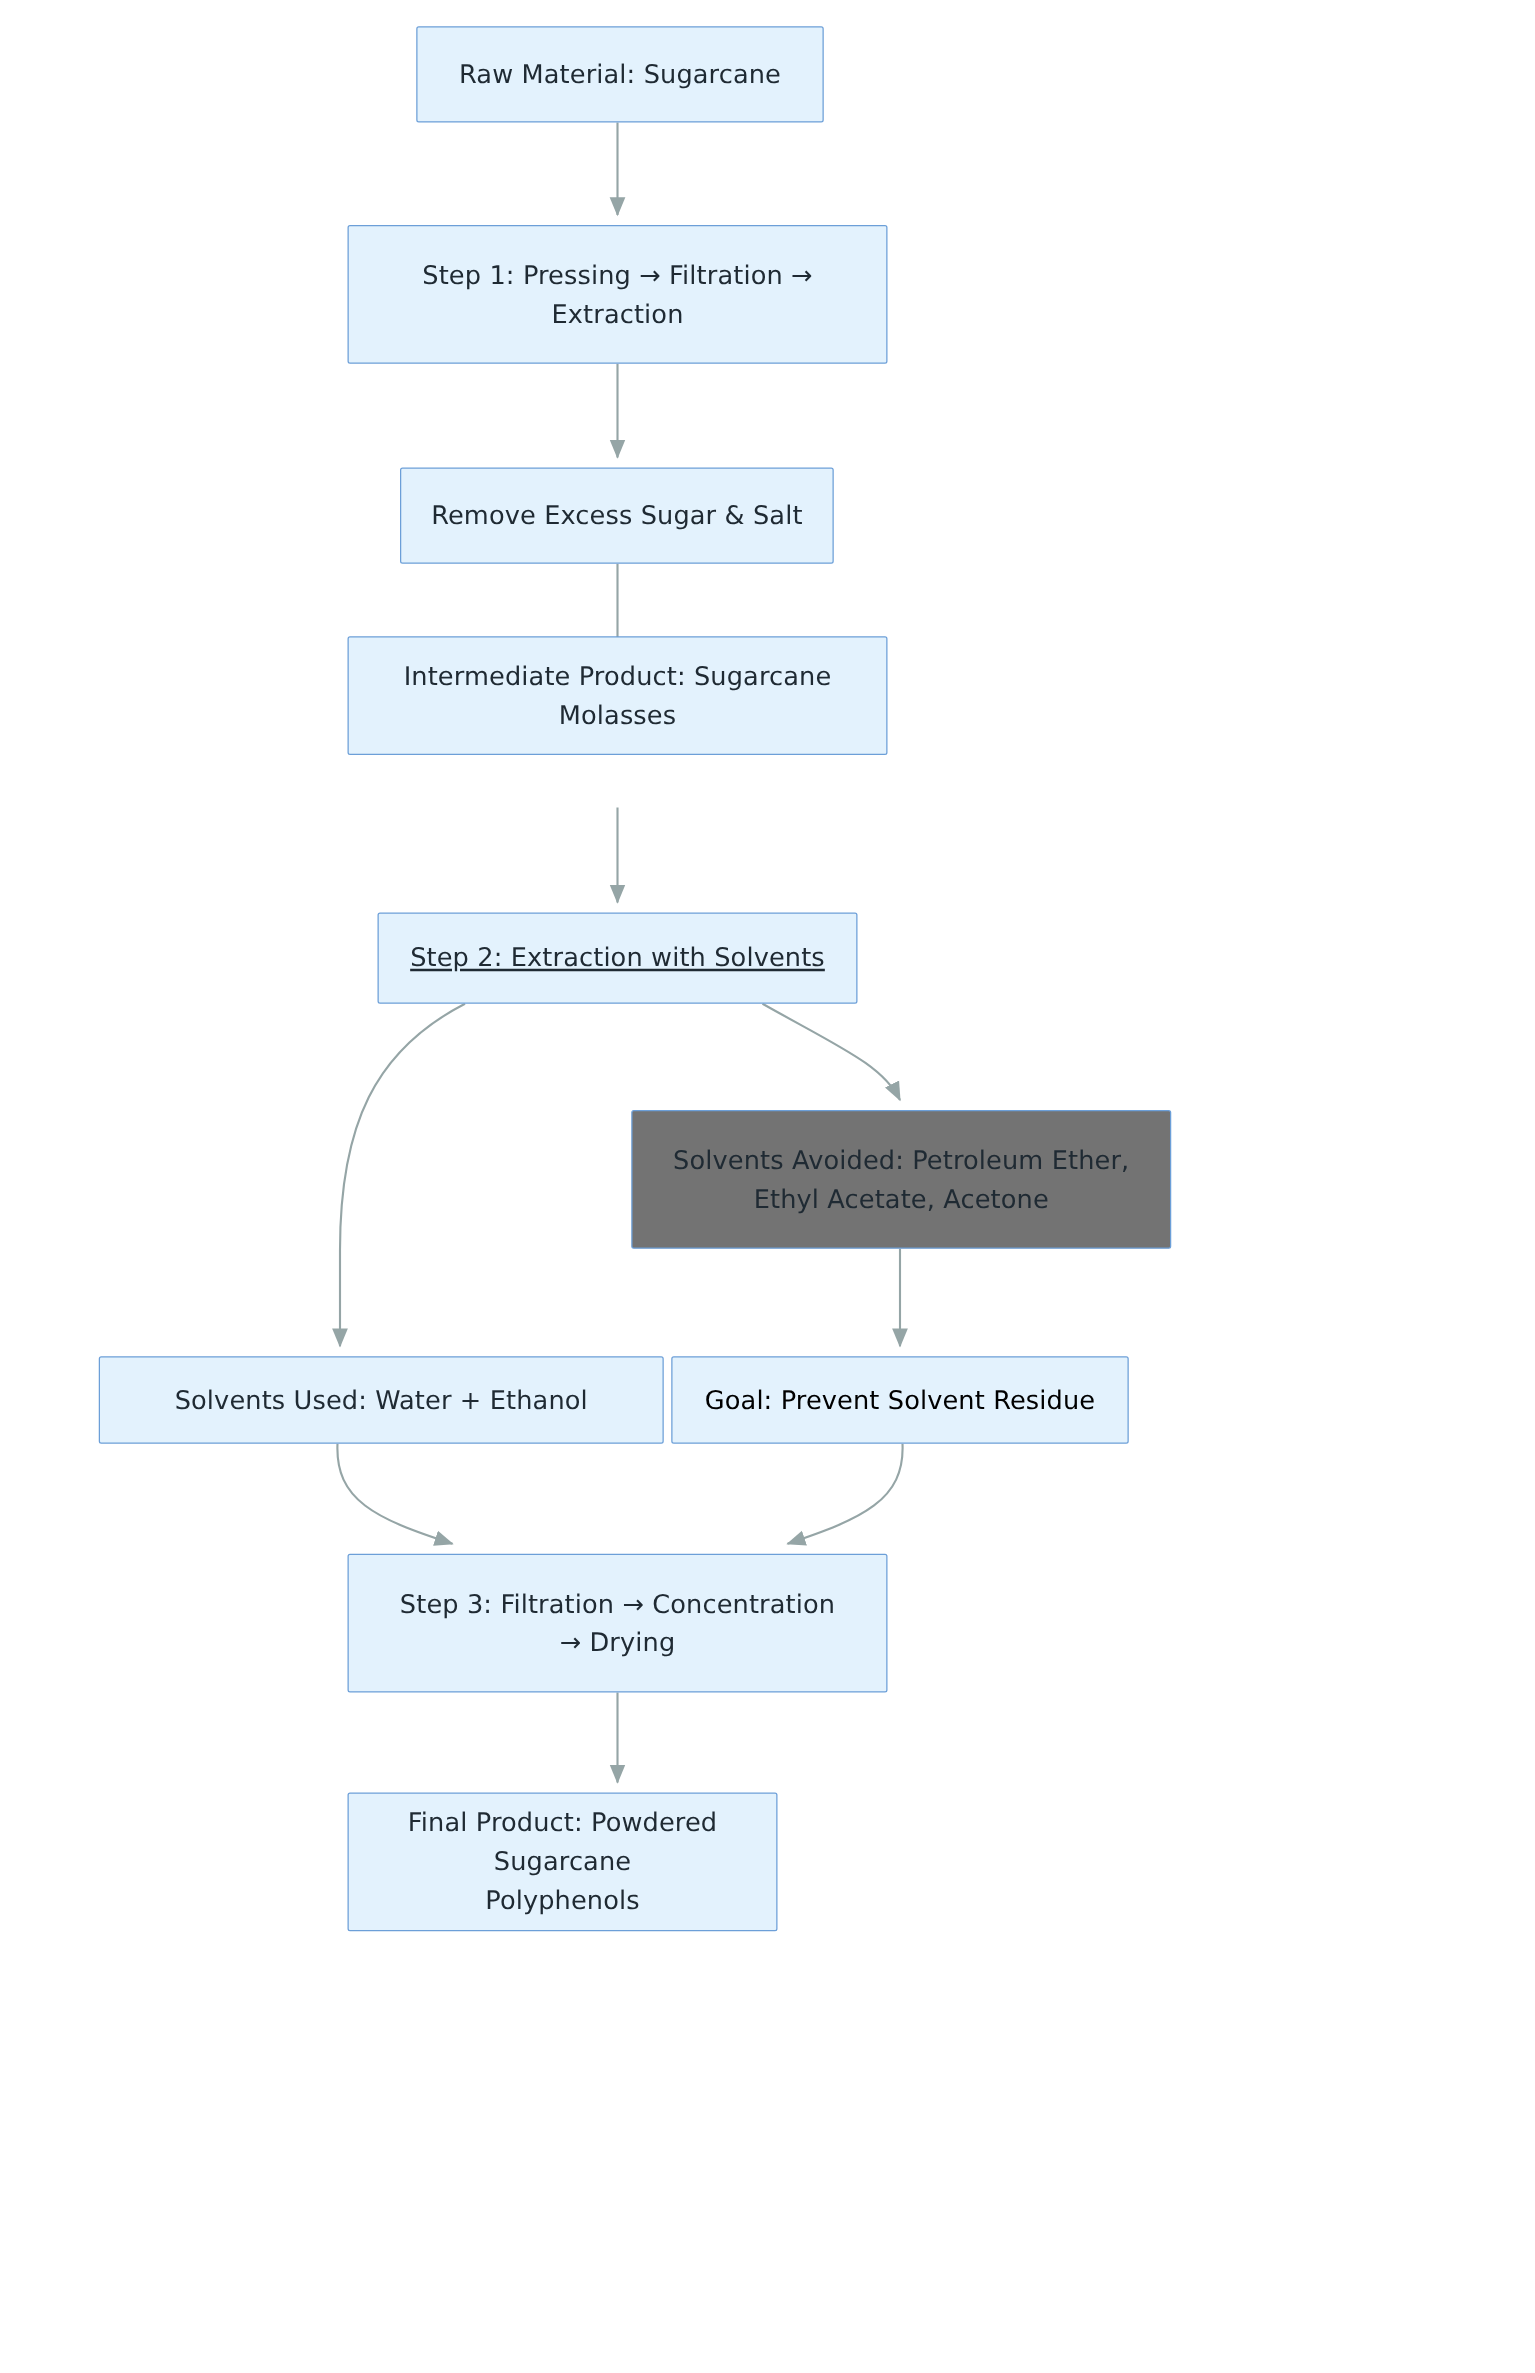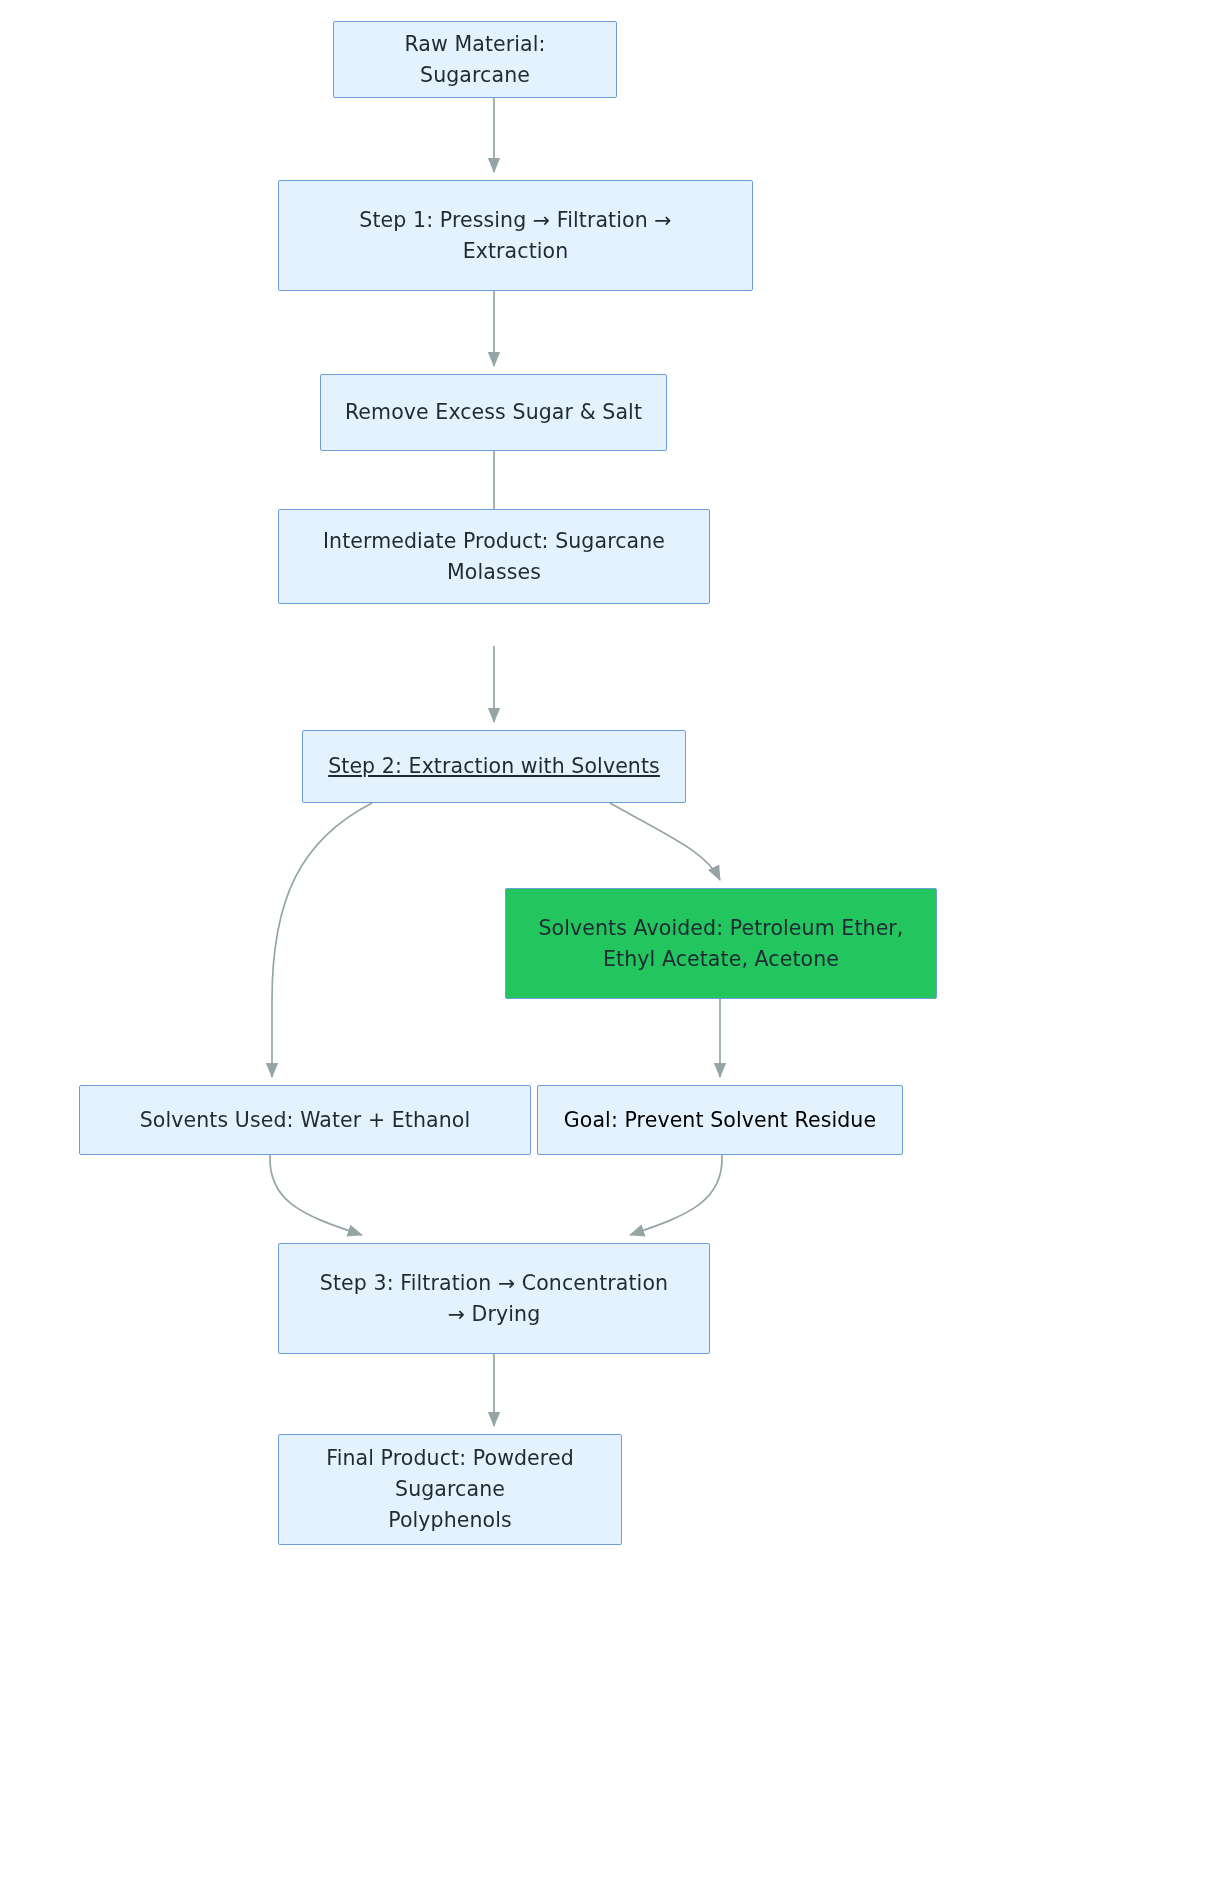--- a/index.html
+++ b/index.html
@@ -67,38 +67,38 @@
         <path d="M 494,646 L 494,722" fill="none" stroke="#95a5a6" stroke-width="1.7" marker-end="url(#arrowhead)"></path>
         <path d="M 372,803 C 300,840 272,900 272,1000 L 272,1077" fill="none" stroke="#95a5a6" stroke-width="1.7" marker-end="url(#arrowhead)"></path>
         <path d="M 610,803 C 672,838 706,852 720,880" fill="none" stroke="#95a5a6" stroke-width="1.7" marker-end="url(#arrowhead)"></path>
         <path d="M 720,999 L 720,1077" fill="none" stroke="#95a5a6" stroke-width="1.7" marker-end="url(#arrowhead)"></path>
         <path d="M 270,1155 C 268,1200 300,1215 362,1235" fill="none" stroke="#95a5a6" stroke-width="1.7" marker-end="url(#arrowhead)"></path>
         <path d="M 722,1155 C 724,1200 690,1215 630,1235" fill="none" stroke="#95a5a6" stroke-width="1.7" marker-end="url(#arrowhead)"></path>
         <path d="M 494,1354 L 494,1426" fill="none" stroke="#95a5a6" stroke-width="1.7" marker-end="url(#arrowhead)"></path>
       </g>
   </svg>
   <div id="node-layer">
-      <div class="node" style="left: 333px; top: 21px; width: 284px; height: 77px; background: rgb(227, 242, 253); border-color: rgb(108, 159, 216); color: rgb(31, 42, 51);">
+      <div class="node" style="left: 333px; top: 21px; width: 326px; height: 77px; background: rgb(227, 242, 253); border-color: rgb(108, 159, 216); color: rgb(31, 42, 51);">
         <span class="label">Raw Material: Sugarcane</span>
       </div>
-      <div class="node" style="left: 278px; top: 180px; width: 475px; height: 111px; background: rgb(227, 242, 253); border-color: rgb(108, 159, 216); color: rgb(31, 42, 51);">
+      <div class="node" style="left: 278px; top: 180px; width: 432px; height: 111px; background: rgb(227, 242, 253); border-color: rgb(108, 159, 216); color: rgb(31, 42, 51);">
         <span class="label">Step 1: Pressing → Filtration →
 Extraction</span>
       </div>
       <div class="node" style="left: 320px; top: 374px; width: 347px; height: 77px; background: rgb(227, 242, 253); border-color: rgb(108, 159, 216); color: rgb(31, 42, 51);">
         <span class="label">Remove Excess Sugar &amp; Salt</span>
       </div>
       <div class="node" style="left: 278px; top: 509px; width: 432px; height: 95px; background: rgb(227, 242, 253); border-color: rgb(108, 159, 216); color: rgb(31, 42, 51);">
         <span class="label">Intermediate Product: Sugarcane
 Molasses</span>
       </div>
       <div class="node" style="left: 302px; top: 730px; width: 384px; height: 73px; background: rgb(227, 242, 253); border-color: rgb(108, 159, 216); color: rgb(31, 42, 51); text-decoration: underline;">
         <span class="label">Step 2: Extraction with Solvents</span>
       </div>
-      <div class="node" style="left: 505px; top: 888px; width: 432px; height: 111px; background: #22c55e; border-color: rgb(108, 159, 216); color: rgb(31, 42, 51);">
+      <div class="node" style="left: 505px; top: 888px; width: 432px; height: 111px; background: #737373; border-color: rgb(108, 159, 216); color: rgb(31, 42, 51);">
         <span class="label">Solvents Avoided: Petroleum Ether,
 Ethyl Acetate, Acetone</span>
       </div>
       <div class="node" style="left: 79px; top: 1085px; width: 452px; height: 70px; background: rgb(227, 242, 253); border-color: rgb(108, 159, 216); color: rgb(31, 42, 51);">
         <span class="label">Solvents Used: Water + Ethanol</span>
       </div>
       <div class="node" style="left: 537px; top: 1085px; width: 366px; height: 70px; background: rgb(227, 242, 253); border-color: rgb(108, 159, 216); color: #000000;">
         <span class="label">Goal: Prevent Solvent Residue</span>
       </div>
       <div class="node" style="left: 278px; top: 1243px; width: 432px; height: 111px; background: rgb(227, 242, 253); border-color: rgb(108, 159, 216); color: rgb(31, 42, 51); text-align: center;">

